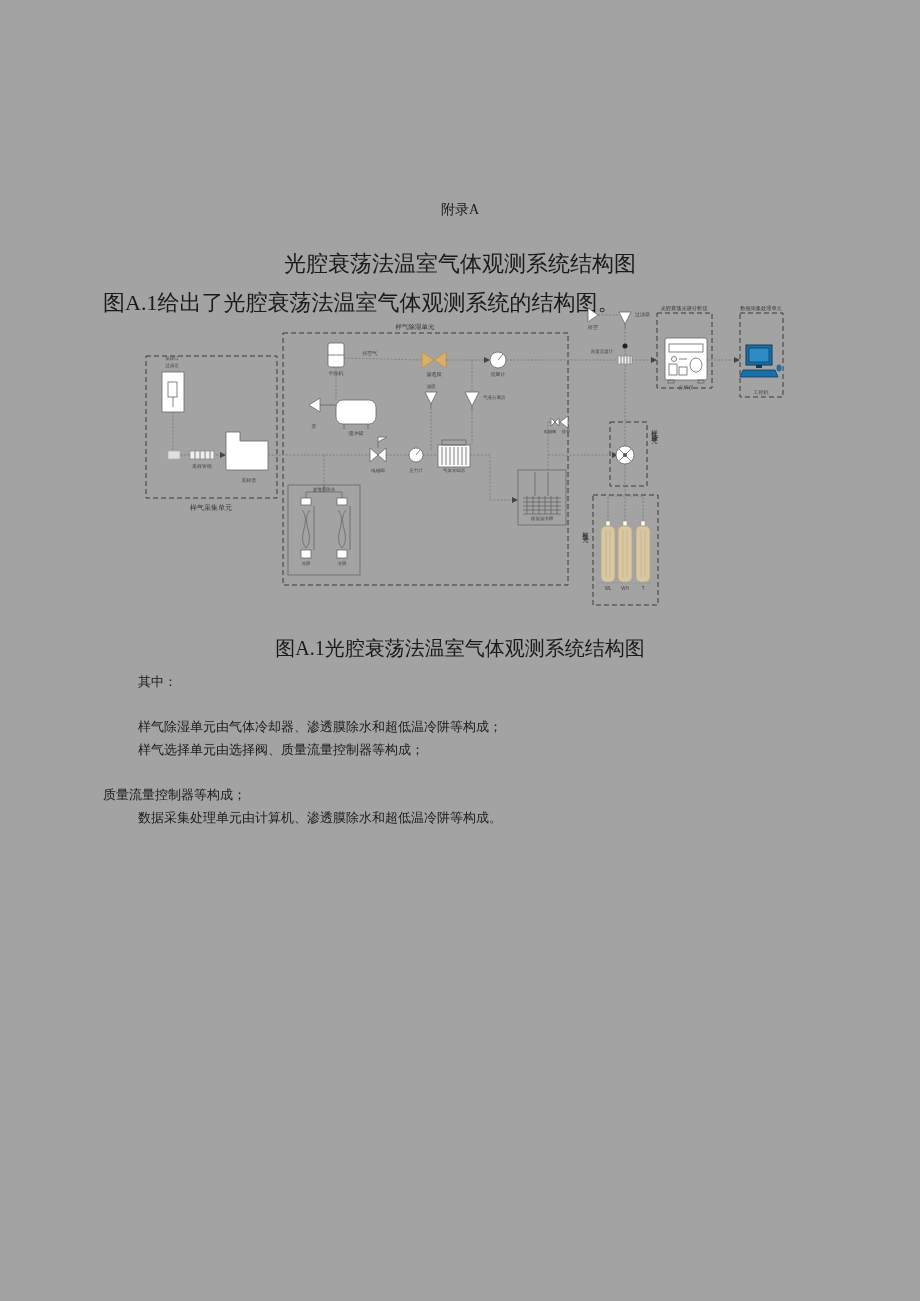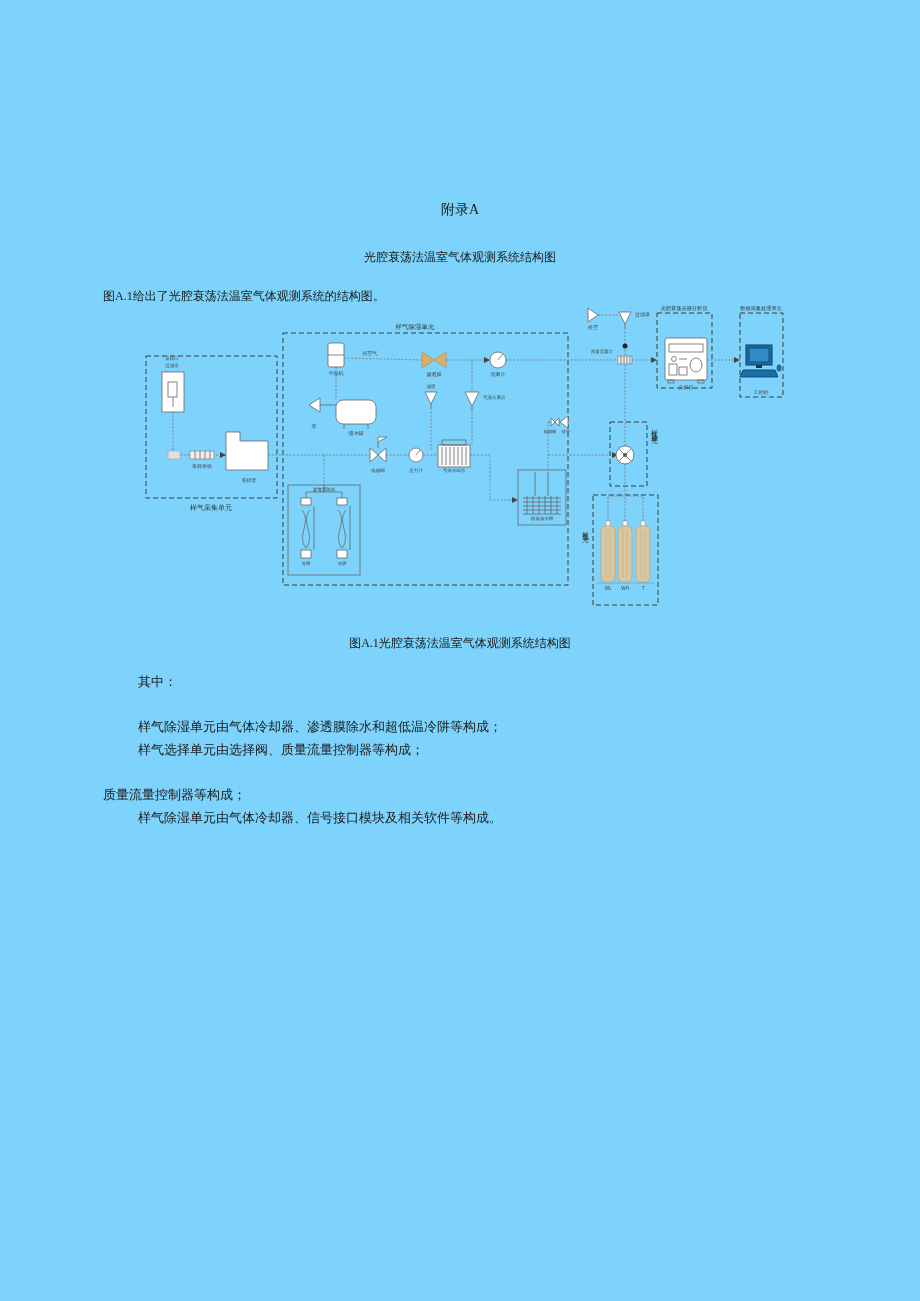--- a/index.html
+++ b/index.html
@@ -1,23 +1,23 @@
 <!DOCTYPE html>
 <html><head>
 <meta charset="utf-8">
 <style>
   html,body{margin:0;padding:0;background:#888;}
-  .page{position:relative;width:920px;height:1301px;background:#7dd3fc;overflow:hidden;
+  .page{position:relative;width:920px;height:1301px;background:#a3a3a3;overflow:hidden;
         font-family:"Liberation Serif","DejaVu Serif",serif;color:#1a1a1a;}
   .abs{position:absolute;white-space:nowrap;line-height:1.25;}
   .ctr{left:0;width:920px;text-align:center;}
   .t14{font-size:14px;}
-  .t16{font-size:12px;}
+  .t16{font-size:22px;}
   .t13{font-size:13px;}
-  .t15{font-size:12px;}
+  .t15{font-size:20px;}
   .just{letter-spacing:2.5px;}
   
   .diagram{position:absolute;left:138px;top:300px;width:660px;height:318px;}
   .dl{position:absolute;font-size:5px;color:#444;white-space:nowrap;line-height:1;
       font-family:"Liberation Sans","DejaVu Sans",sans-serif;}
   .c{transform:translateX(-50%);}
   .f45{font-size:4.5px;}
   .f42{font-size:4.2px;}
   .ul{font-size:7px;color:#333;}
   .u65{font-size:6.5px;color:#333;}
@@ -289,15 +289,15 @@
     <div class="dl f45 c" style="left:470px;top:287px;">WL</div>
     <div class="dl f45 c" style="left:487px;top:287px;">WH</div>
     <div class="dl f45 c" style="left:505px;top:287px;">T</div>
   </div>
 
   <div class="abs ctr t15" style="top:636px;">图A.1光腔衰荡法温室气体观测系统结构图</div>
   <div class="abs t13" style="left:138px;top:674px;">其中：</div>
   <div class="abs t13" style="left:138px;top:742px;">样气选择单元由选择阀、质量流量控制器等构成；</div>
   <div class="abs t13" style="left:138px;top:719px;">样气除湿单元由气体冷却器、渗透膜除水和超低温冷阱等构成；</div>
   <div class="abs t13" style="left:103px;top:787px;">质量流量控制器等构成；</div>
-  <div class="abs t13" style="left:138px;top:810px;">样气除湿单元由气体冷却器、信号接口模块及相关软件等构成。</div>
+  <div class="abs t13" style="left:138px;top:810px;">数据采集处理单元由计算机、渗透膜除水和超低温冷阱等构成。</div>
 
 </div>
 
 </body></html>

